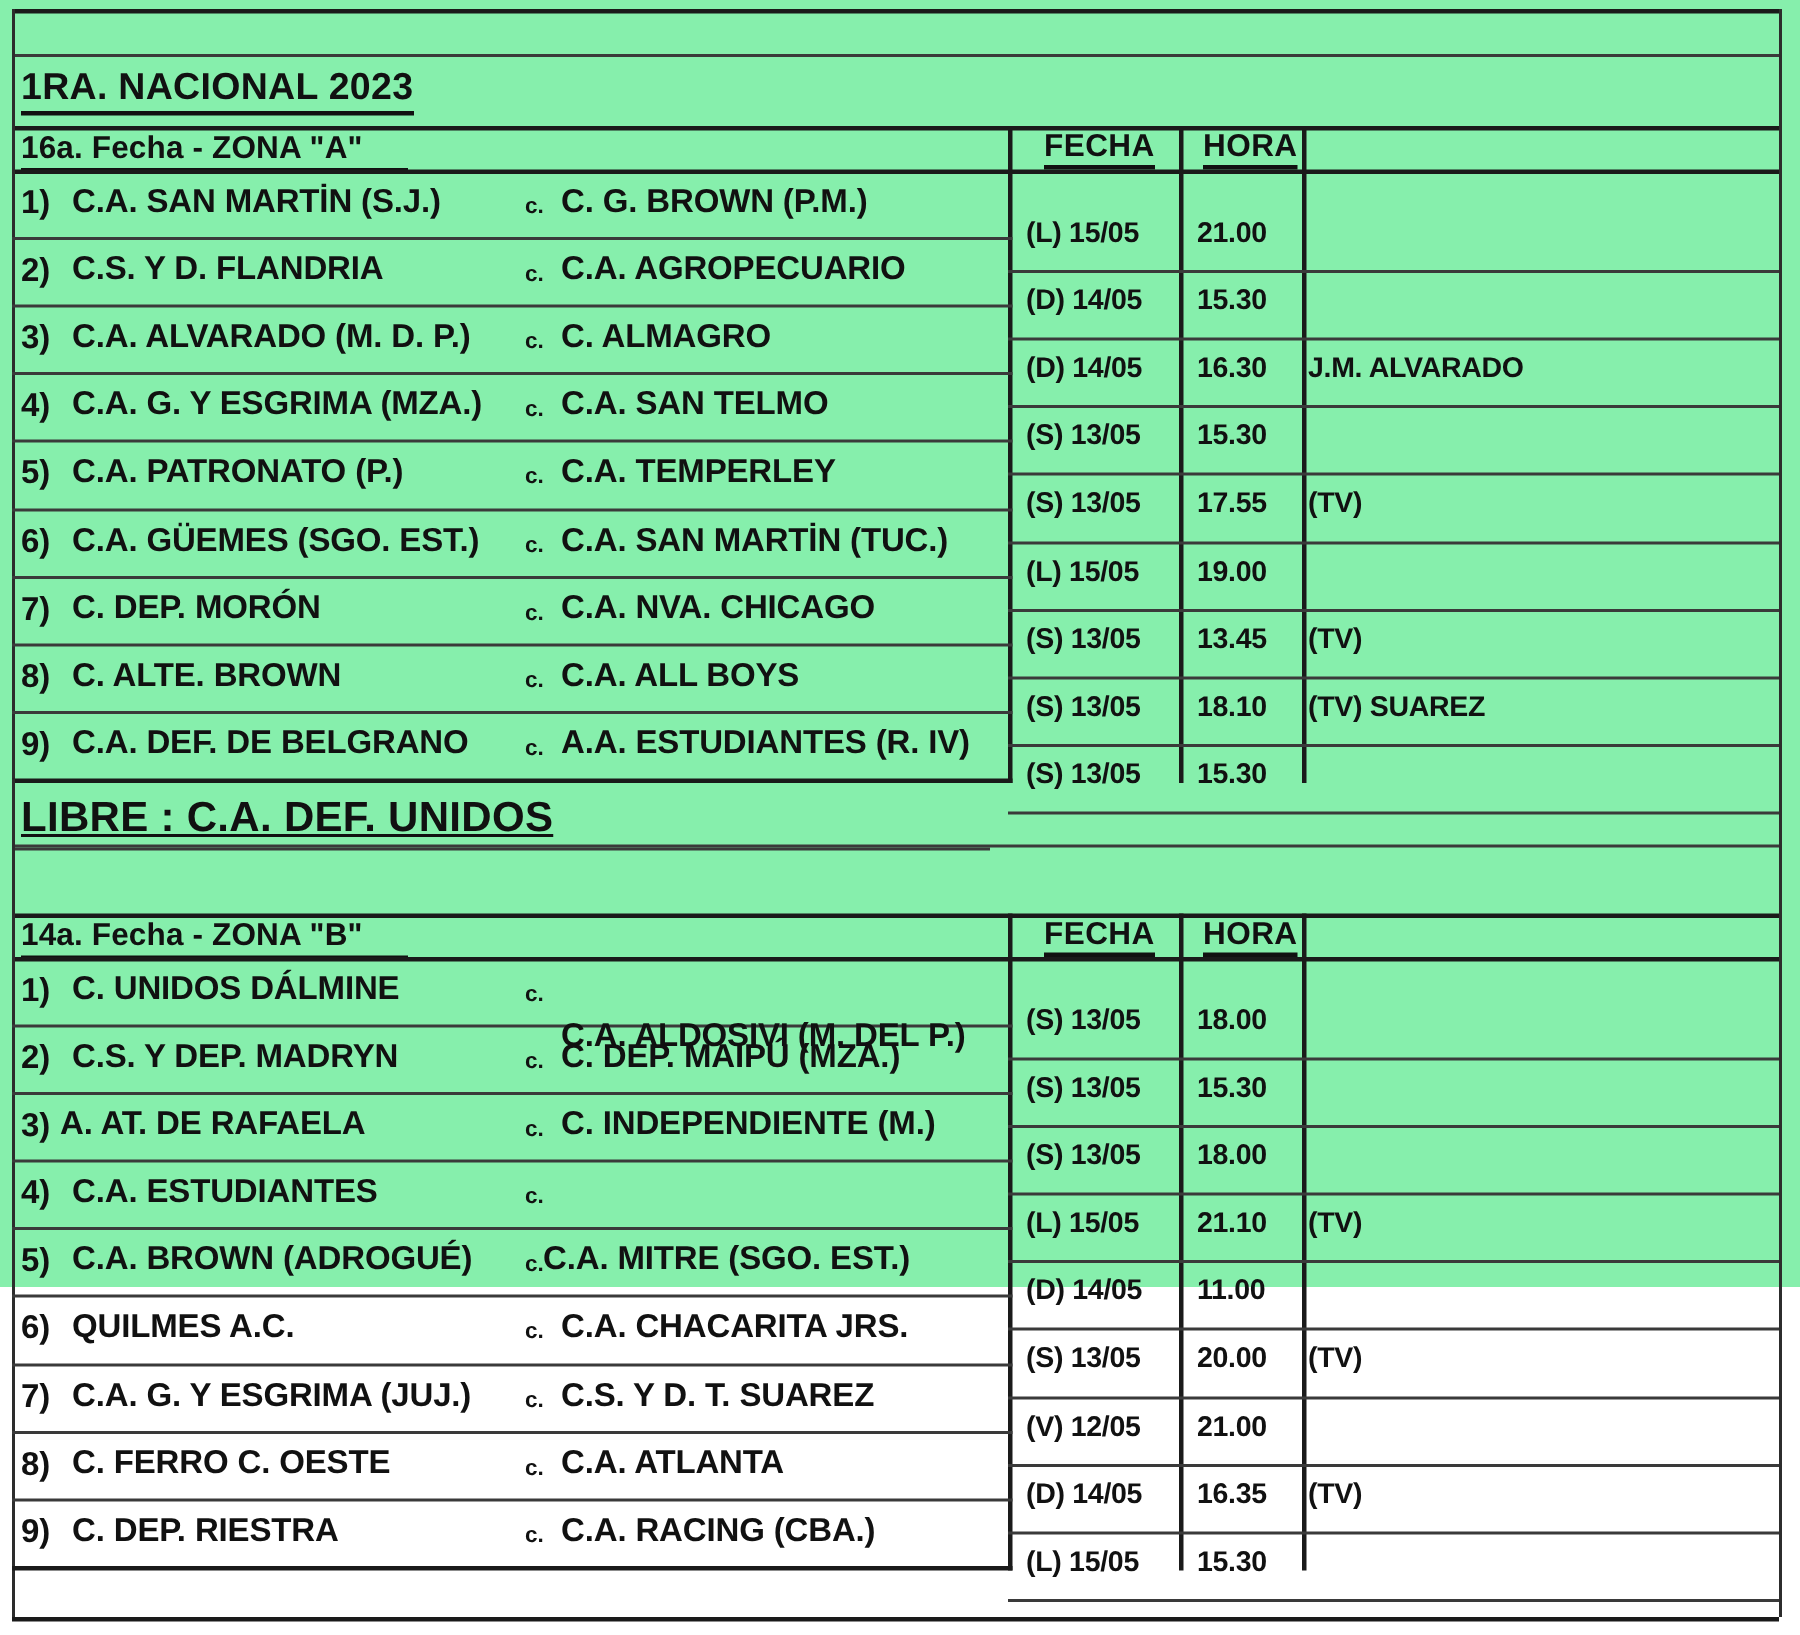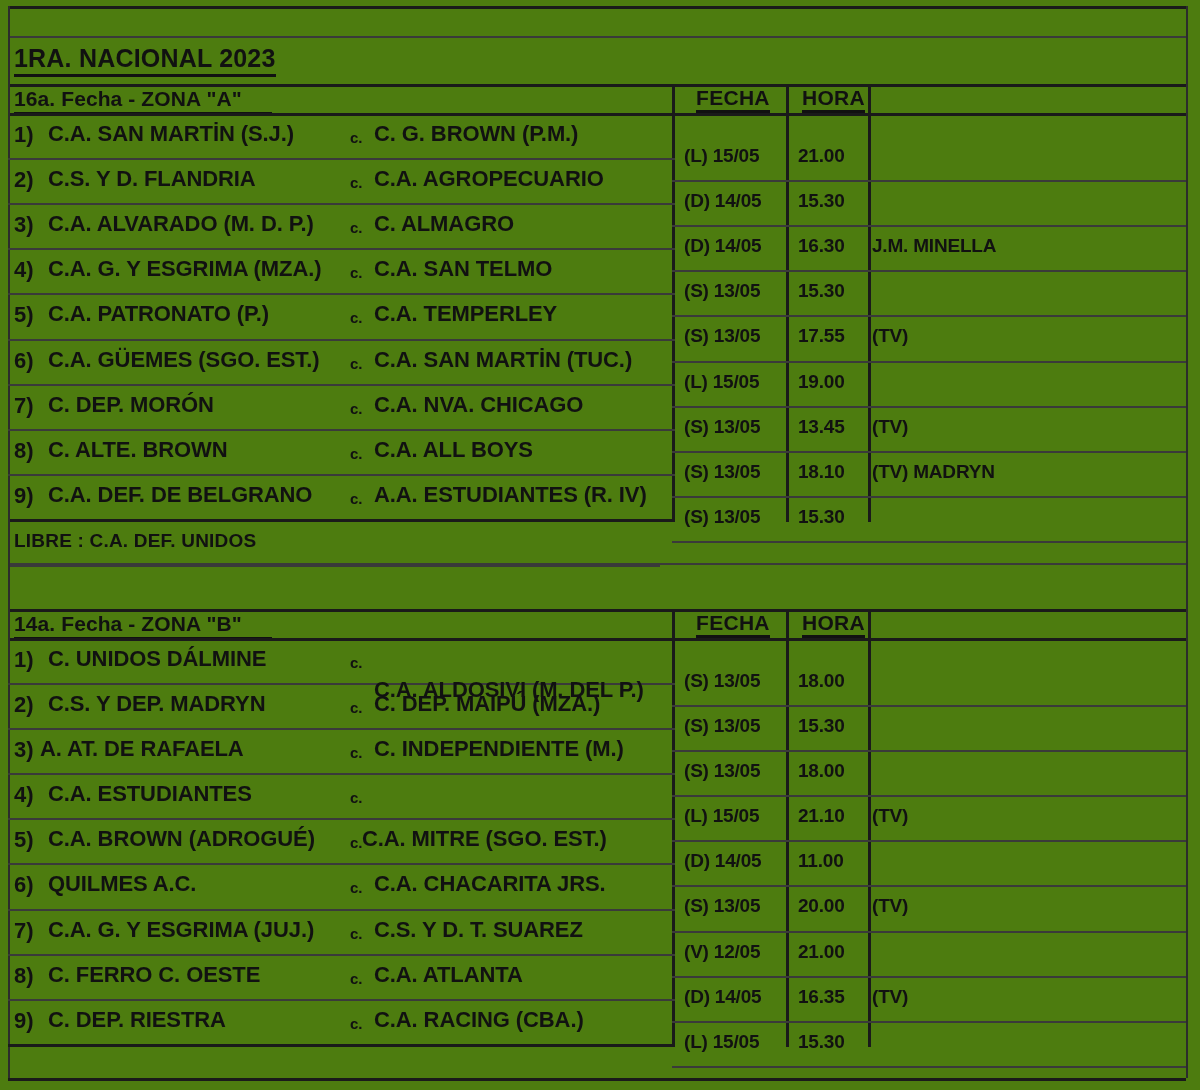--- a/index.html
+++ b/index.html
@@ -11,22 +11,22 @@
     width: 1200px;
     height: 1090px;
     font-family: "Liberation Sans", sans-serif;
     color: #000000;
     overflow: hidden;
   }
 
   .sheet {
     position: relative;
     width: 1200px;
-    height: 1090px;
-    background: #4d7c0f;
+    height: 858px;
+    background: #86efac;
   }
 
   
   .hline {
     position: absolute;
     background: #1a1a1a;
     left: 8px;
     width: 1178px;
     height: 3px;
   }
@@ -63,22 +63,23 @@
   }
 
   .colhead {
     font-size: 21px;
     letter-spacing: 0.3px;
     border-bottom: 3px solid #111111;
     padding-bottom: 2px;
   }
 
   .libre {
-    font-size: 19px;
+    font-size: 28px;
     letter-spacing: 0.2px;
+    text-decoration: underline;
   }
 
   .num      { font-size: 22px; }
   .team     { font-size: 22px; letter-spacing: -0.1px; }
   .vs       { font-size: 15px; }
   .date     { font-size: 19px; letter-spacing: -0.2px; }
   .hour     { font-size: 19px; letter-spacing: -0.2px; }
   .note     { font-size: 19px; letter-spacing: -0.2px; }
 </style>
 </head>
@@ -118,21 +119,21 @@
     <div class="cell hour" style="left: 798px; top: 191.1px;">15.30</div>
     <div class="cell note" style="left: 872px; top: 191.1px;"></div>
     <div class="hline thin" style="top: 248px; left: 8px; width: 667px;"></div>
     <div class="hline thin" style="top: 270px; left: 672px; width: 514px;"></div>
     <div class="cell num" style="left: 14px; top: 214.2px;">3)</div>
     <div class="cell team" style="left: 48px; top: 213.2px;">C.A. ALVARADO (M. D. P.)</div>
     <div class="cell vs" style="left: 350px; top: 220.2px;">c.</div>
     <div class="cell team" style="left: 374px; top: 213.2px;">C. ALMAGRO</div>
     <div class="cell date" style="left: 684px; top: 236.2px;">(D) 14/05</div>
     <div class="cell hour" style="left: 798px; top: 236.2px;">16.30</div>
-    <div class="cell note" style="left: 872px; top: 236.2px;">J.M. MINELLA</div>
+    <div class="cell note" style="left: 872px; top: 236.2px;">J.M. ALVARADO</div>
     <div class="hline thin" style="top: 293px; left: 8px; width: 667px;"></div>
     <div class="hline thin" style="top: 315px; left: 672px; width: 514px;"></div>
     <div class="cell num" style="left: 14px; top: 259.3px;">4)</div>
     <div class="cell team" style="left: 48px; top: 258.3px;">C.A. G. Y ESGRIMA (MZA.)</div>
     <div class="cell vs" style="left: 350px; top: 265.3px;">c.</div>
     <div class="cell team" style="left: 374px; top: 258.3px;">C.A. SAN TELMO</div>
     <div class="cell date" style="left: 684px; top: 281.3px;">(S) 13/05</div>
     <div class="cell hour" style="left: 798px; top: 281.3px;">15.30</div>
     <div class="cell note" style="left: 872px; top: 281.3px;"></div>
     <div class="hline thin" style="top: 339px; left: 8px; width: 667px;"></div>
@@ -163,21 +164,21 @@
     <div class="cell hour" style="left: 798px; top: 416.6px;">13.45</div>
     <div class="cell note" style="left: 872px; top: 416.6px;">(TV)</div>
     <div class="hline thin" style="top: 474px; left: 8px; width: 667px;"></div>
     <div class="hline thin" style="top: 496px; left: 672px; width: 514px;"></div>
     <div class="cell num" style="left: 14px; top: 439.7px;">8)</div>
     <div class="cell team" style="left: 48px; top: 438.7px;">C. ALTE. BROWN</div>
     <div class="cell vs" style="left: 350px; top: 445.7px;">c.</div>
     <div class="cell team" style="left: 374px; top: 438.7px;">C.A. ALL BOYS</div>
     <div class="cell date" style="left: 684px; top: 461.7px;">(S) 13/05</div>
     <div class="cell hour" style="left: 798px; top: 461.7px;">18.10</div>
-    <div class="cell note" style="left: 872px; top: 461.7px;">(TV) MADRYN</div>
+    <div class="cell note" style="left: 872px; top: 461.7px;">(TV) SUAREZ</div>
     <div class="hline" style="top: 519px; left: 8px; width: 667px;"></div>
     <div class="hline thin" style="top: 541px; left: 672px; width: 514px;"></div>
     <div class="cell num" style="left: 14px; top: 484.8px;">9)</div>
     <div class="cell team" style="left: 48px; top: 483.8px;">C.A. DEF. DE BELGRANO</div>
     <div class="cell vs" style="left: 350px; top: 490.8px;">c.</div>
     <div class="cell team" style="left: 374px; top: 483.8px;">A.A. ESTUDIANTES (R. IV)</div>
     <div class="cell date" style="left: 684px; top: 506.8px;">(S) 13/05</div>
     <div class="cell hour" style="left: 798px; top: 506.8px;">15.30</div>
     <div class="cell note" style="left: 872px; top: 506.8px;"></div>
     <div class="cell libre" style="left: 14px; top: 530.9px; width: 640px;">LIBRE :  C.A. DEF. UNIDOS</div>

